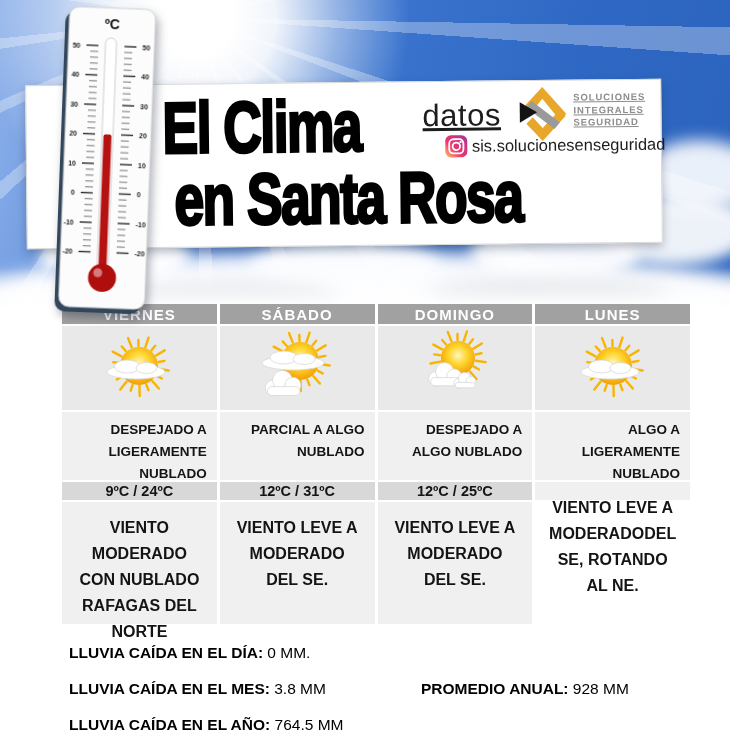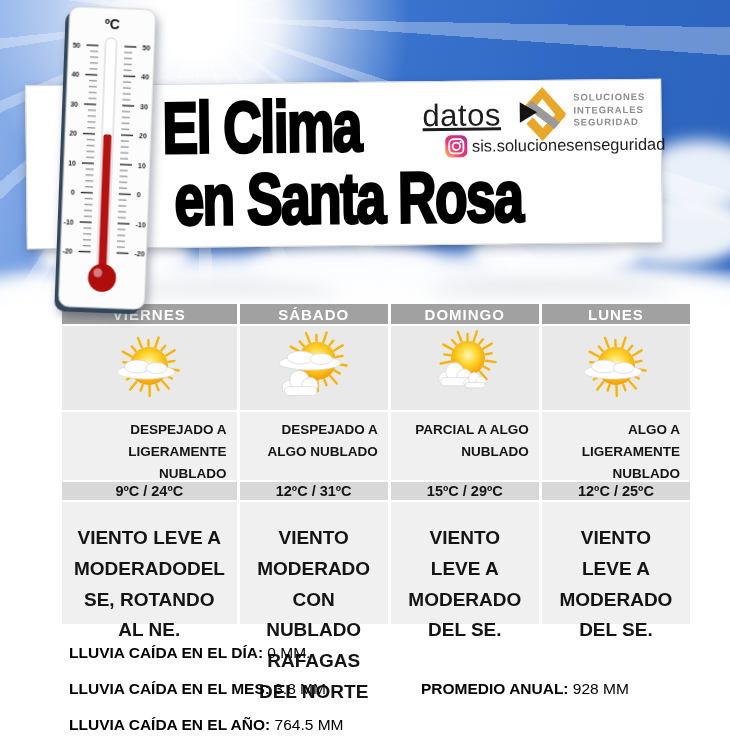--- a/index.html
+++ b/index.html
@@ -40,21 +40,21 @@
     position:absolute;font-weight:bold;font-size:72px;line-height:1;color:#000;
     -webkit-text-stroke:3px #000;letter-spacing:-2px;white-space:nowrap;
     transform:scaleX(0.74);transform-origin:0 0;
   }
   .title-1{left:136px;top:7px;}
   .title-2{left:147px;top:79px;}
   .brand-word{position:absolute;left:396px;top:16px;font-size:31px;color:#1d1d1d;letter-spacing:.5px;text-decoration:underline;}
   .logo-svg{position:absolute;left:489px;top:2px;width:54px;height:62px;}
   .logo-text{
     position:absolute;left:547px;top:11px;font-size:9.5px;font-weight:bold;color:#8d8d8d;
-    letter-spacing:.9px;line-height:1.32;
+    letter-spacing:.9px;line-height:1.32;text-decoration:underline;
   }
   .ig-row{position:absolute;left:418px;top:53px;display:flex;align-items:center;gap:4px;}
   .ig-icon{width:23px;height:23px;flex:0 0 auto;}
   .ig-handle{font-size:16.5px;color:#1d1d1d;}
 
   
   .thermo{position:absolute;left:50px;top:4px;width:116px;height:316px;transform:rotate(2.2deg);z-index:5;
           filter:drop-shadow(3px 5px 5px rgba(20,30,50,.35));}
 
   
@@ -63,21 +63,21 @@
     display:grid;grid-template-columns:repeat(4,1fr);
     grid-template-rows:20px 84px 68px 18px 122px;
     gap:2px 3px;background:#ffffff;
   }
   .cell{display:flex;justify-content:center;text-align:center;color:#141414;}
   .day-cell{background:#a1a1a1;color:#ffffff;font-weight:bold;font-size:15px;letter-spacing:1px;align-items:center;}
   .icon-cell{background:#e9e9e9;align-items:center;}
   .icon-cell svg{width:120px;height:80px;}
   .cond-cell{background:#f0f0f0;font-weight:bold;font-size:13.5px;line-height:1.62;align-items:flex-start;padding:7px 10px 0;text-align:right;}
   .temp-cell{background:#d8d8d8;font-weight:bold;font-size:14.5px;align-items:center;}
-  .wind-cell{background:#f0f0f0;font-weight:bold;font-size:19px;line-height:1.62;align-items:flex-start;padding:21px 12px 0;}
+  .wind-cell{background:#f0f0f0;font-weight:bold;font-size:16px;line-height:1.62;align-items:flex-start;padding:13px 12px 0;}
 
   
   .stats-left{position:absolute;left:60px;top:644px;}
   .stats-right{position:absolute;left:412px;top:680px;}
   .stat-line{height:21px;margin-bottom:15px;font-size:15.5px;color:#000;white-space:nowrap;}
   .stat-line b{font-weight:bold;margin-left:9px;}
   .stat-line .val{font-weight:normal;}
   .stats-right .stat-line:nth-child(2){padding-left:7px;}
 </style>
 </head>
@@ -392,27 +392,26 @@
           <circle cx="60" cy="38" r="19" fill="url(#sg4)"></circle>
           <g fill="#ffffff" stroke="#d8d8d8" stroke-width="0.8">
             <ellipse cx="57" cy="44" rx="29" ry="7"></ellipse>
             <ellipse cx="48.3" cy="38.5" rx="12.76" ry="6.5"></ellipse>
             <ellipse cx="67.44" cy="40" rx="10.44" ry="5.5"></ellipse>
           </g>
         </svg>
     </div>
 
     <div class="cell cond-cell">DESPEJADO A LIGERAMENTE NUBLADO</div>
+    <div class="cell cond-cell">PARCIAL A ALGO NUBLADO</div>
     <div class="cell cond-cell">DESPEJADO A ALGO NUBLADO</div>
-    <div class="cell cond-cell">PARCIAL A ALGO NUBLADO</div>
     <div class="cell cond-cell">ALGO A LIGERAMENTE NUBLADO</div>
 
     <div class="cell temp-cell">9ºC / 24ºC</div>
     <div class="cell temp-cell">12ºC / 31ºC</div>
-    <div class="cell temp-cell">15ºC / 29ºC</div>
     <div class="cell temp-cell">12ºC / 25ºC</div>
 
     <div class="cell wind-cell">VIENTO LEVE A MODERADODEL SE, ROTANDO AL NE.</div>
     <div class="cell wind-cell">VIENTO MODERADO CON NUBLADO RAFAGAS DEL NORTE</div>
     <div class="cell wind-cell">VIENTO LEVE A MODERADO DEL SE.</div>
     <div class="cell wind-cell">VIENTO LEVE A MODERADO DEL SE.</div>
   </div>
 
   <div class="stats-left">
     <div class="stat-line">

